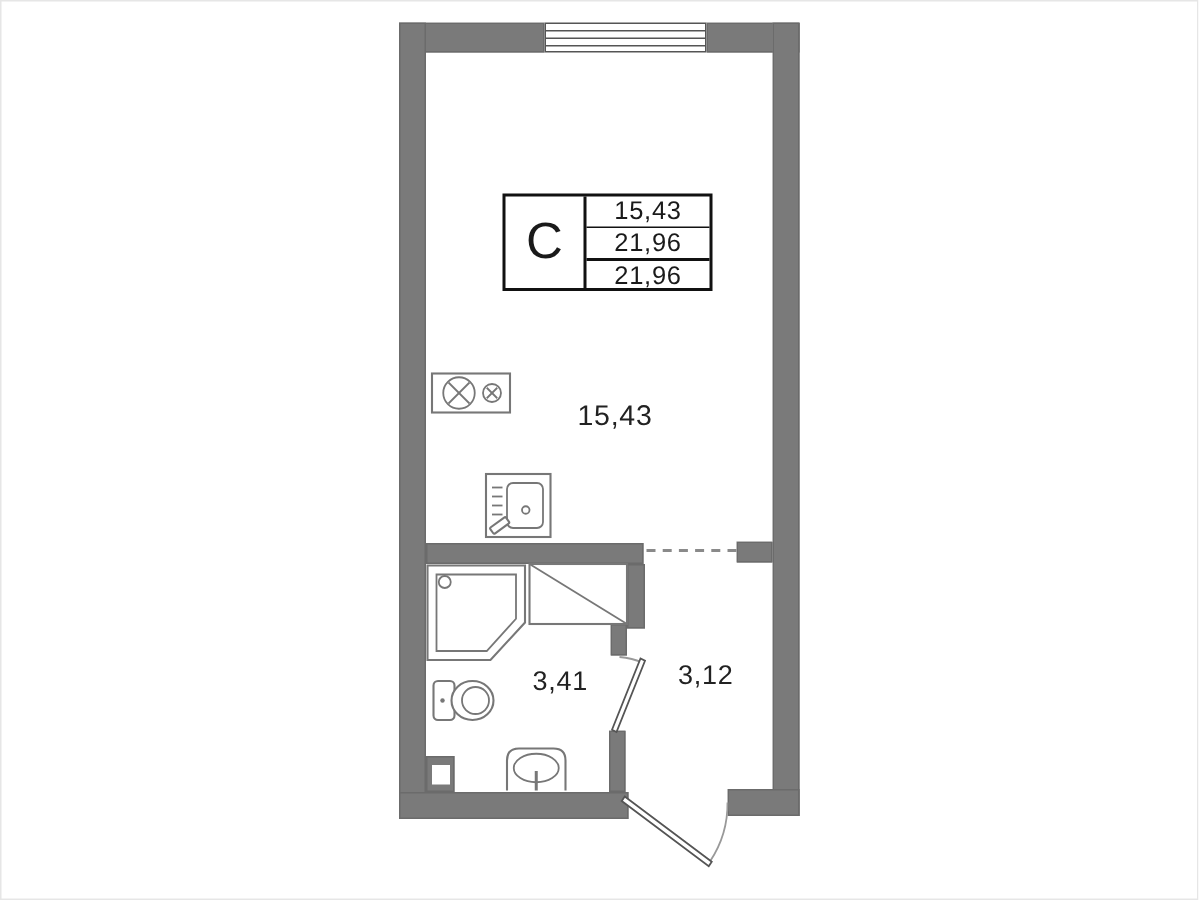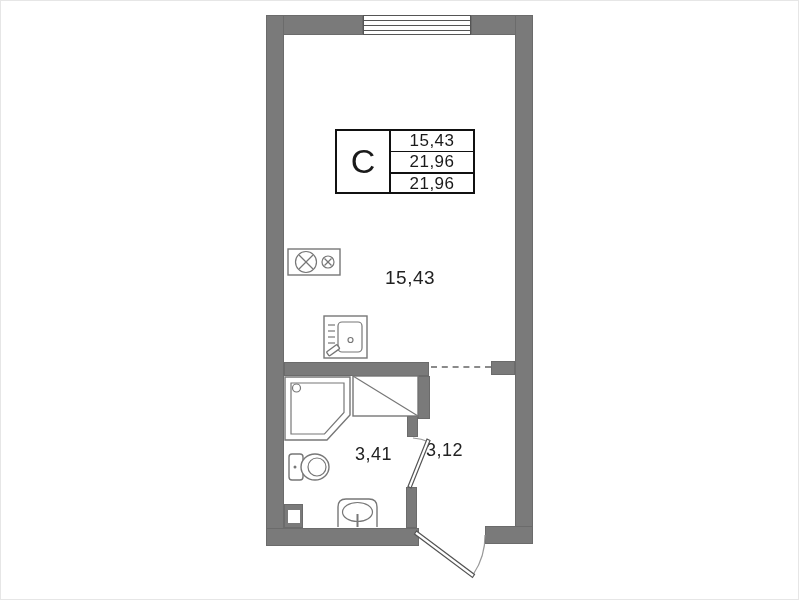--- a/index.html
+++ b/index.html
@@ -76,21 +76,21 @@
     <div class="stamp-type">С</div>
     <div class="stamp-col">
       <div class="stamp-row r1">15,43</div>
       <div class="stamp-row r2">21,96</div>
       <div class="stamp-row r3">21,96</div>
     </div>
   </div>
 
   <div class="room-label main" style="left:384px; top:266px;">15,43</div>
   <div class="room-label small" style="left:354px; top:443px;">3,41</div>
-  <div class="room-label small" style="left:425px; top:439px;">3,12</div>
+  <div class="room-label small" style="left:451px; top:439px;">3,12</div>
 
   <svg class="overlay" width="799" height="600" viewBox="0 0 799 600">
 
     <g>
       <rect class="fix" x="287" y="248" width="52" height="26"></rect>
       <circle class="fix-thin" cx="305" cy="261" r="10.5"></circle>
       <line class="fix-thin" x1="298" y1="254" x2="312" y2="268"></line>
       <line class="fix-thin" x1="312" y1="254" x2="298" y2="268"></line>
       <circle class="fix-thin" cx="327" cy="261" r="6"></circle>
       <line class="fix-thin" x1="323.5" y1="257.5" x2="330.5" y2="264.5"></line>

